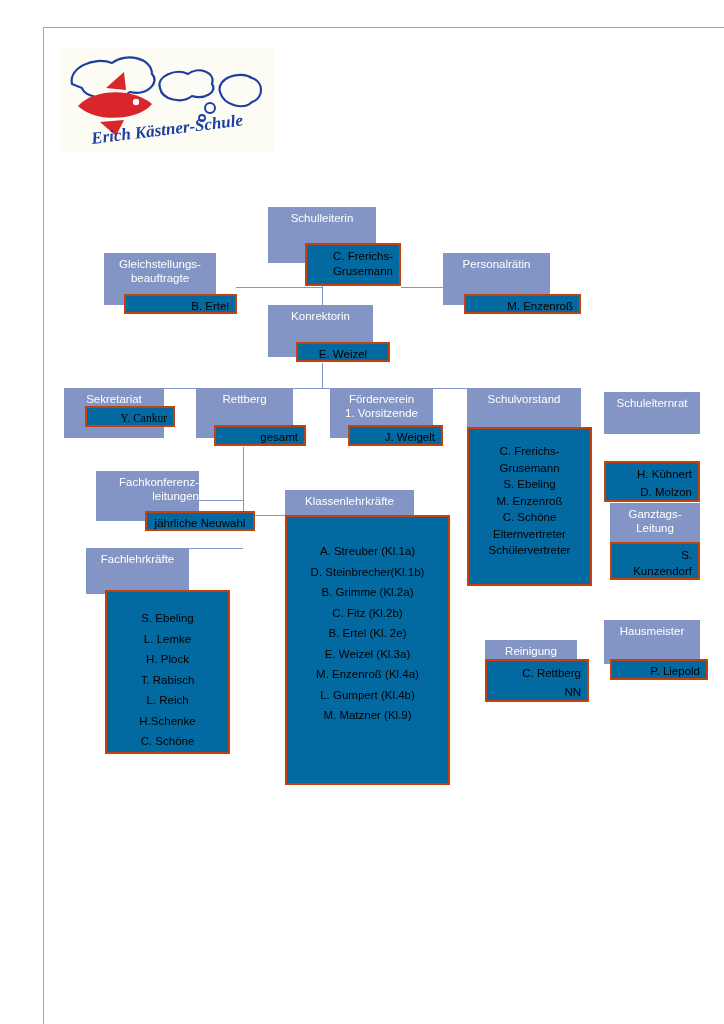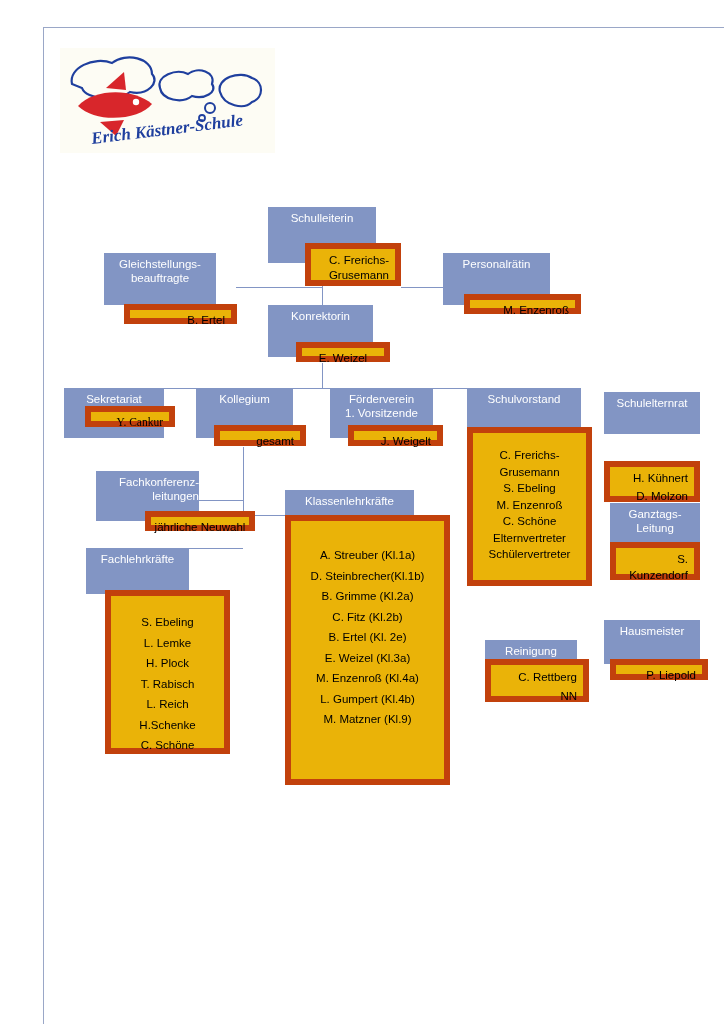--- a/index.html
+++ b/index.html
@@ -56,22 +56,22 @@
     background: #8295c4;
     color: #ffffff;
     font-size: 11.5px;
     text-align: center;
     box-sizing: border-box;
     padding-top: 4px;
     line-height: 14px;
   }
   .body-box {
     position: absolute;
-    background: #eab308;
-    border: 6px solid #c2410c;
+    background: #0369a1;
+    border: 2px solid #c2410c;
     box-sizing: border-box;
     font-size: 11.5px;
     color: #000000;
     text-align: center;
     line-height: 15px;
     padding-top: 3px;
   }
   .body-box.right {
     text-align: right;
     padding-right: 6px;
@@ -136,32 +136,32 @@
 
   <div class="line ln-h" style="left:186px; top:548px; width:57px;"></div>
   <div class="line ln-v" style="left:186px; top:548px; height:8px;"></div>
 
   <div class="hdr" style="left:268px; top:207px; width:108px; height:56px;">Schulleiterin</div>
   <div class="body-box right" style="left:305px; top:243px; width:96px; height:43px; white-space:pre-line; padding-top:4px;">C. Frerichs-
 Grusemann</div>
 
   <div class="hdr" style="left:104px; top:253px; width:112px; height:52px; white-space:pre-line;">Gleichstellungs-
 beauftragte</div>
-  <div class="body-box right" style="left:124px; top:304px; width:113px; height:20px;">B. Ertel</div>
+  <div class="body-box right" style="left:124px; top:294px; width:113px; height:20px;">B. Ertel</div>
 
   <div class="hdr" style="left:443px; top:253px; width:107px; height:52px;">Personalrätin</div>
   <div class="body-box right" style="left:464px; top:294px; width:117px; height:20px;">M. Enzenroß</div>
 
   <div class="hdr" style="left:268px; top:305px; width:105px; height:52px;">Konrektorin</div>
   <div class="body-box" style="left:296px; top:342px; width:94px; height:20px;">E. Weizel</div>
 
   <div class="hdr" style="left:64px; top:388px; width:100px; height:50px;">Sekretariat</div>
   <div class="body-box right" style="left:85px; top:406px; width:90px; height:21px;font-family:Liberation Serif, serif;">Y. Cankur</div>
 
-  <div class="hdr" style="left:196px; top:388px; width:97px; height:50px;">Kollegium</div>
+  <div class="hdr" style="left:196px; top:388px; width:97px; height:50px;">Rettberg</div>
   <div class="body-box right" style="left:214px; top:425px; width:92px; height:21px;">gesamt</div>
 
   <div class="hdr" style="left:330px; top:388px; width:103px; height:50px; white-space:pre-line;">Förderverein
 1. Vorsitzende</div>
   <div class="body-box right" style="left:348px; top:425px; width:95px; height:21px;">J. Weigelt</div>
 
   <div class="hdr" style="left:467px; top:388px; width:114px; height:50px;">Schulvorstand</div>
   <div class="body-box list" style="left:467px; top:427px; width:125px; height:159px; line-height:16.5px; padding-top:14px;">
     <div>C. Frerichs-</div>
     <div>Grusemann</div>

